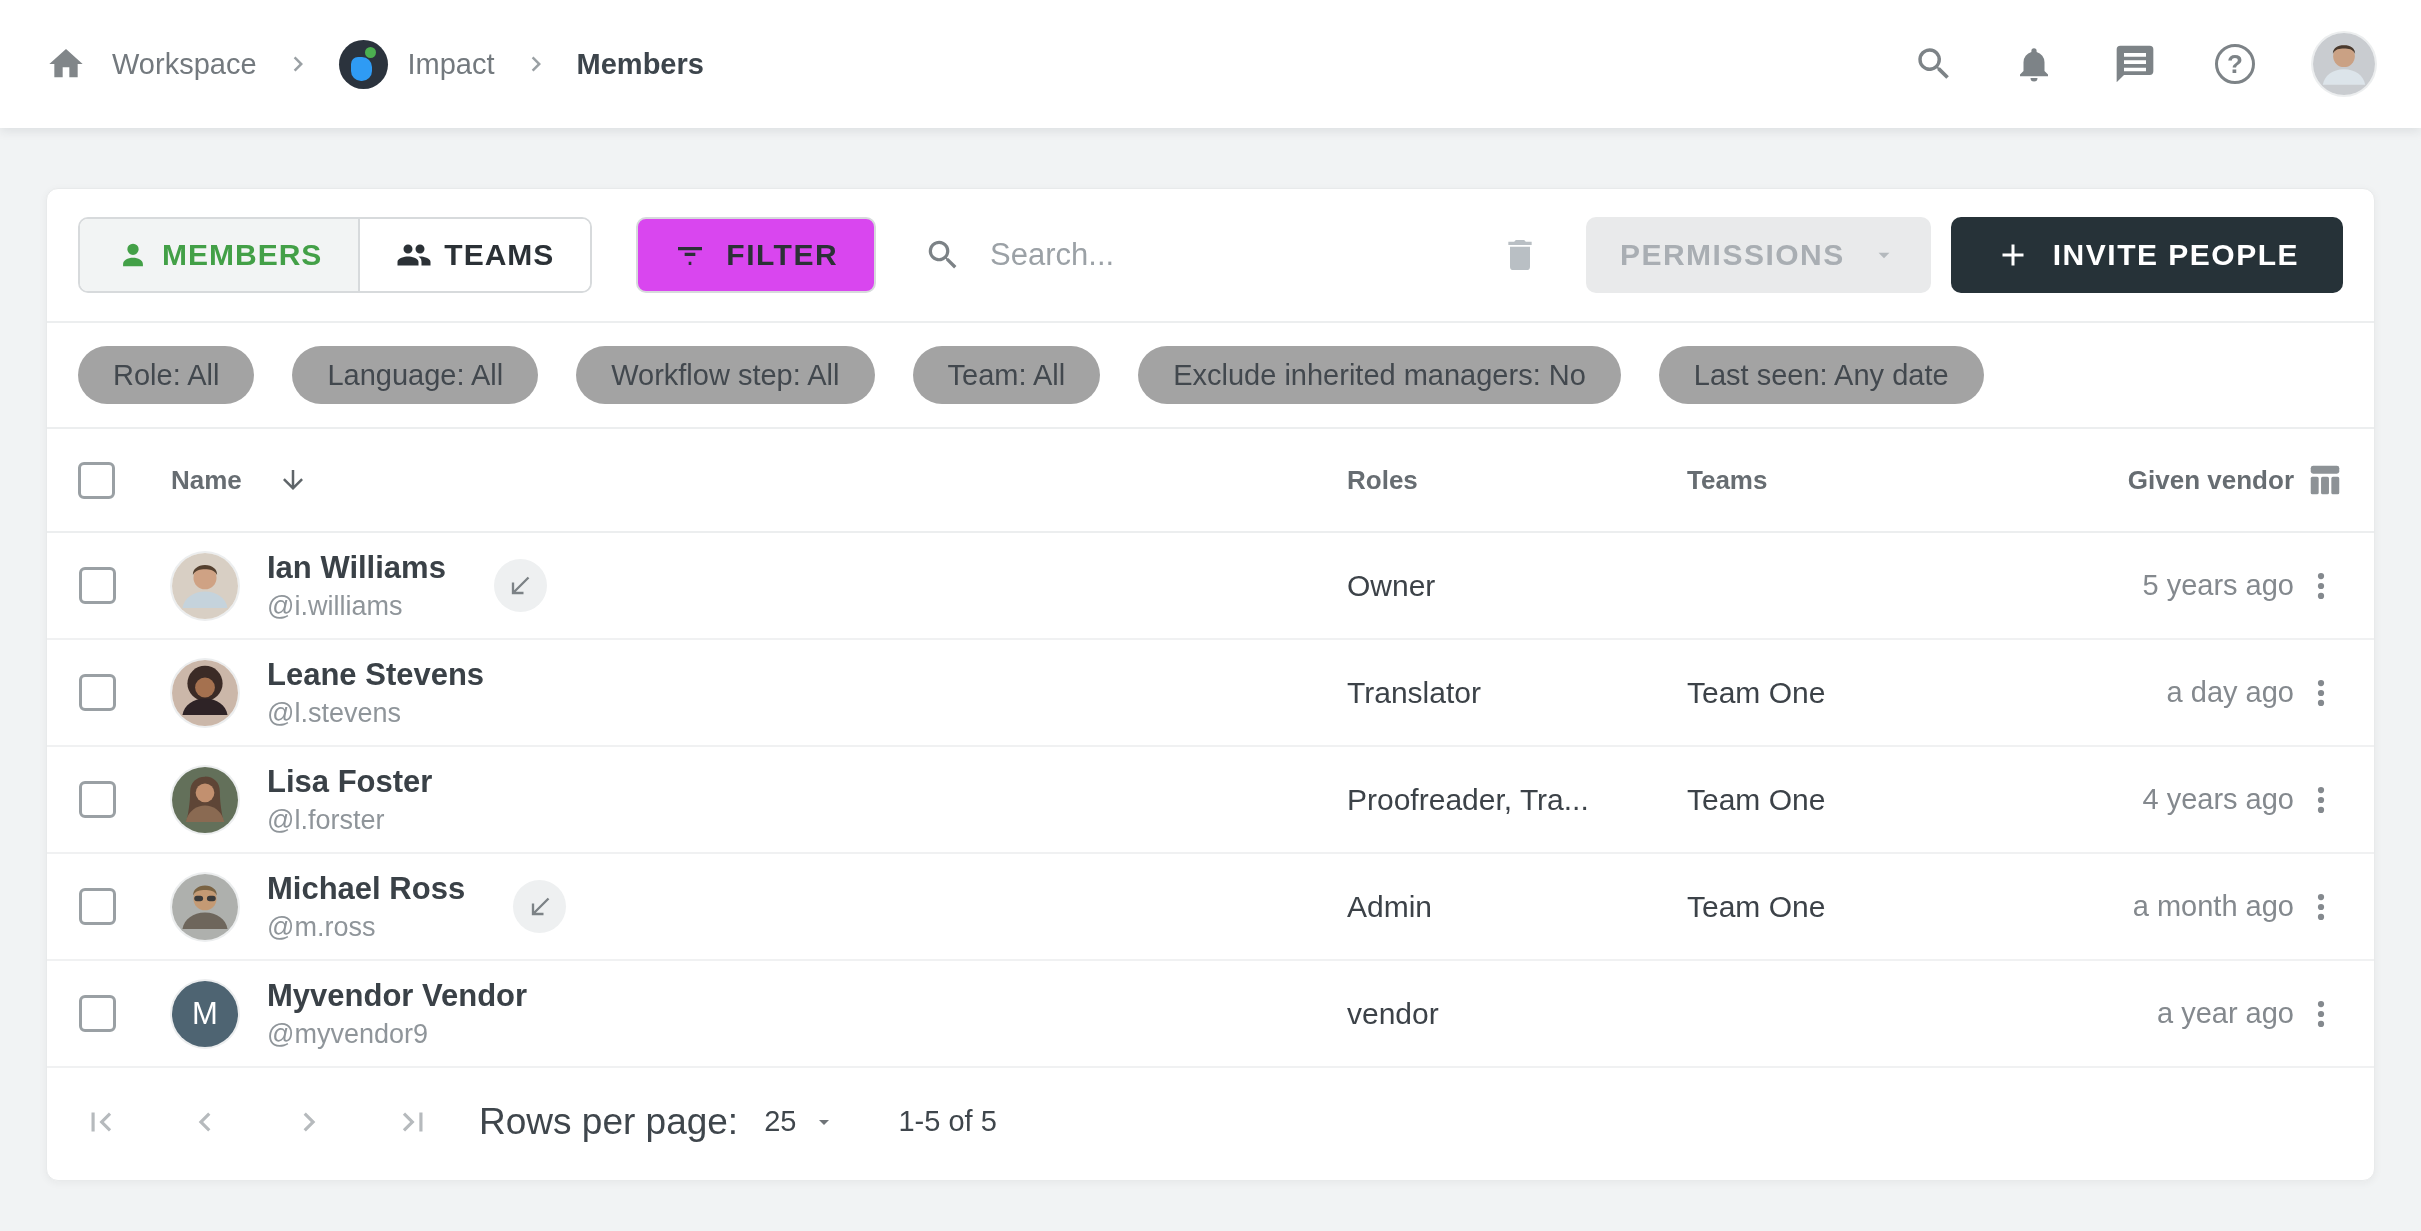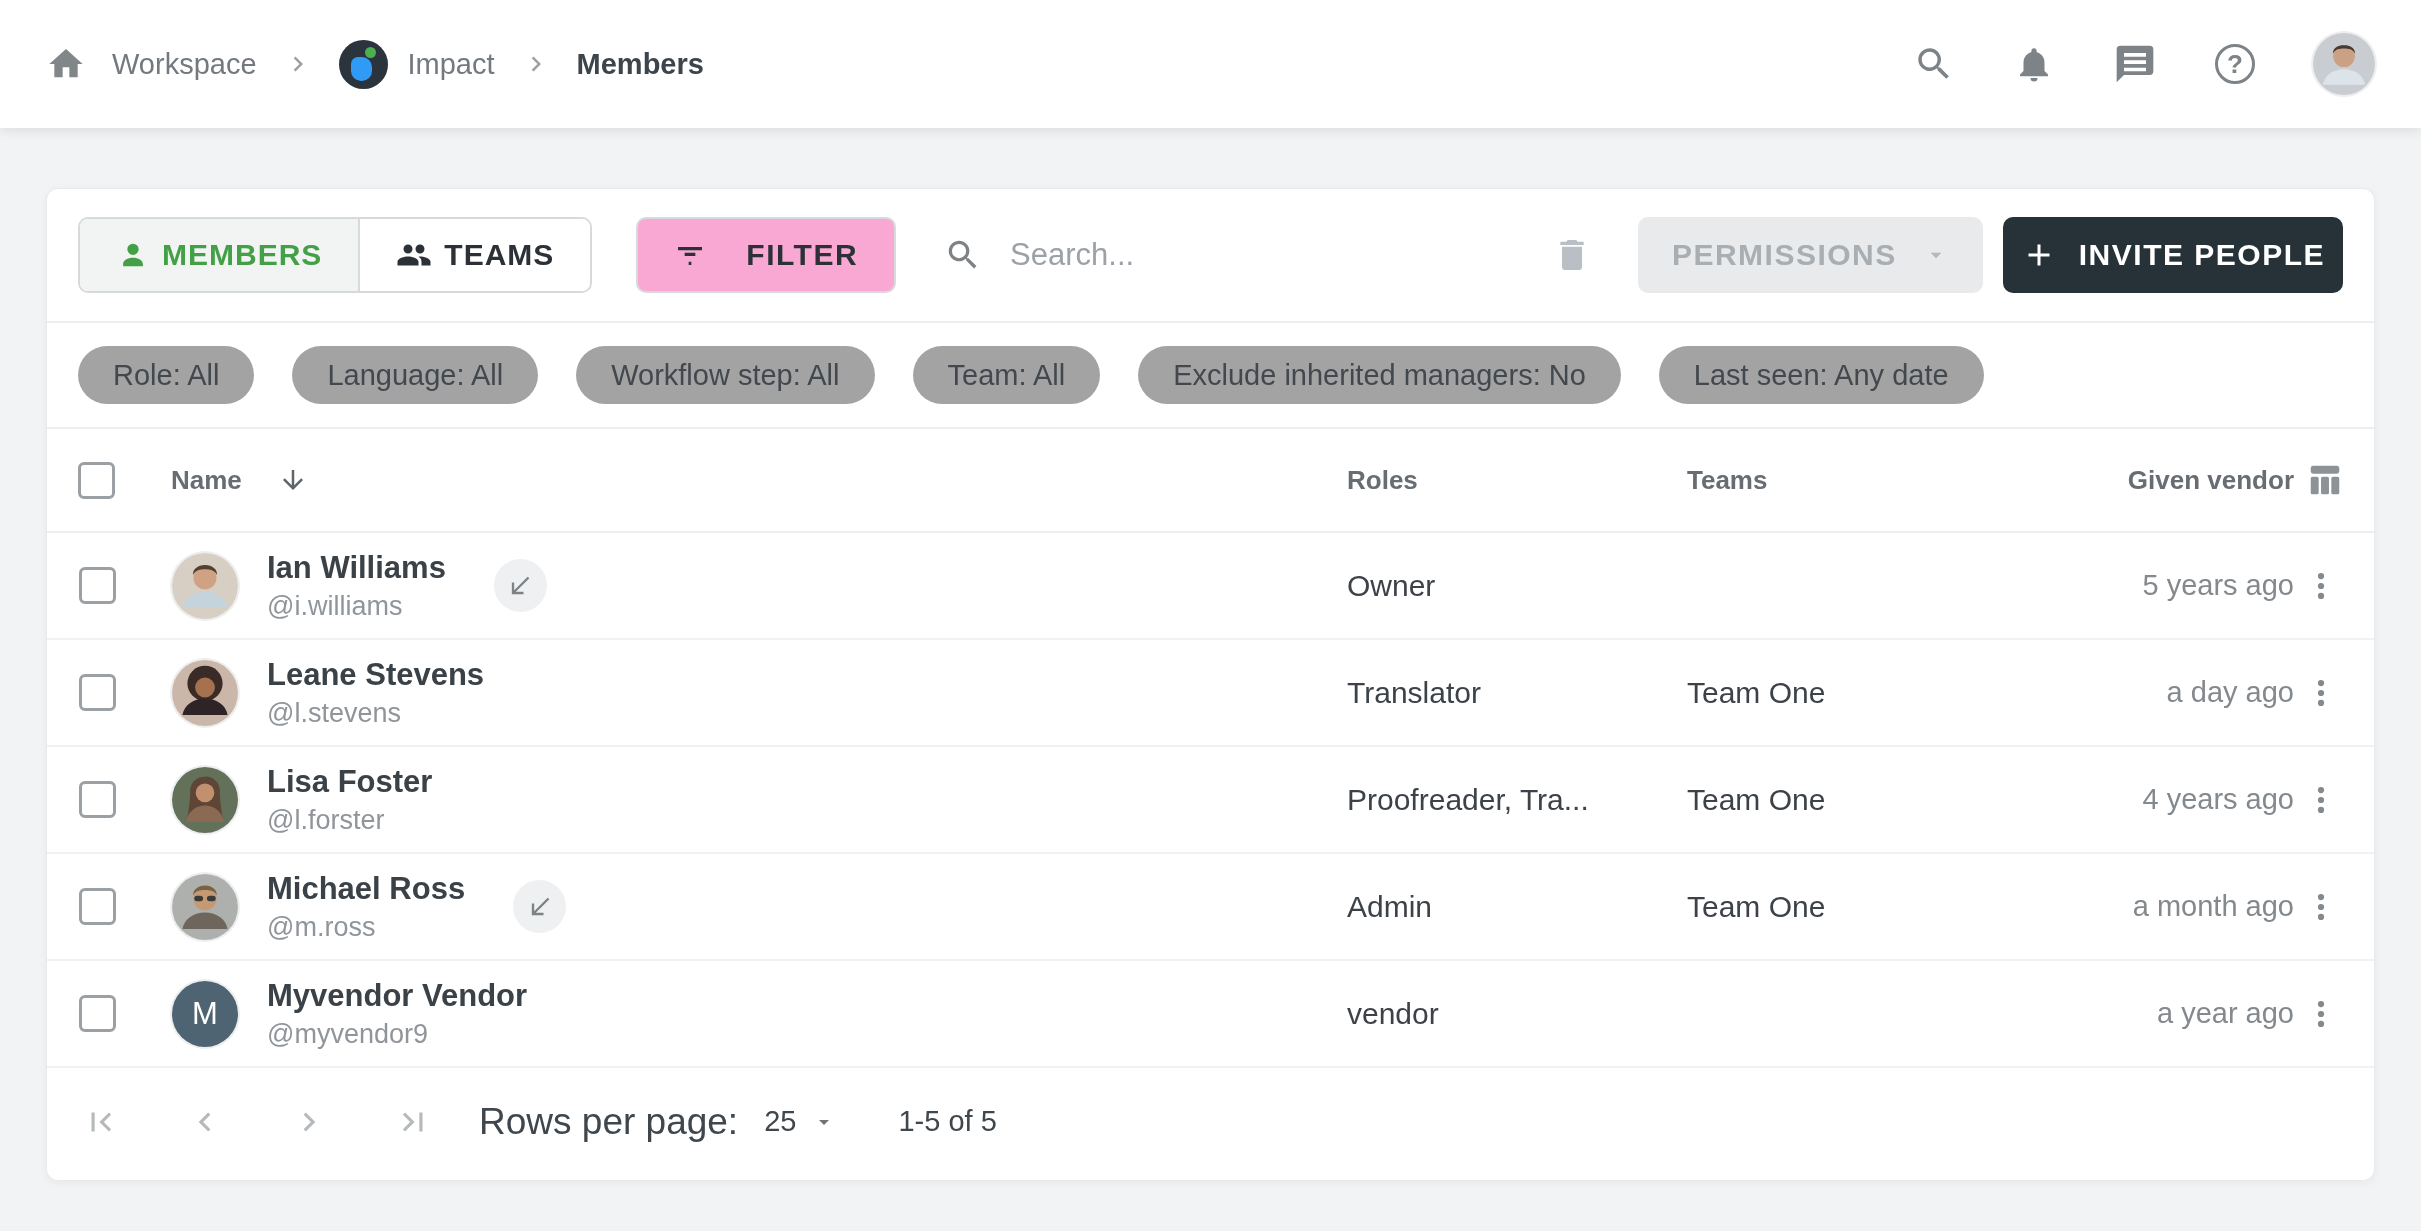--- a/index.html
+++ b/index.html
@@ -72,34 +72,34 @@
     font-family:inherit;
   }
   .seg-btn.active { background:#f2f4f4; color:#43a047; }
   .seg-btn + .seg-btn { border-left:2px solid #d7dadc; }
   .btn {
     display:flex; align-items:center; border-radius:10px; height:76px;
     font-size:30px; font-weight:700; letter-spacing:1.5px; cursor:pointer;
     font-family:inherit; border:none;
   }
   .btn-filter {
-    margin-left:44px; padding:12px 36px; gap:40px;
-    background:#f9a8d4; border:2px solid #d7dadc; color:#2b3136;
+    margin-left:44px; padding:12px 36px; gap:20px;
+    background:#d946ef; border:2px solid #d7dadc; color:#2b3136;
   }
   .search-wrap { flex:1; display:flex; align-items:center; gap:28px; margin-left:48px; min-width:0; }
   .search-ic { color:#7c8286; }
   .search-input {
     border:none; outline:none; font-size:31px; color:#3c4348; flex:1;
     font-family:inherit; background:transparent;
   }
   .search-input::placeholder { color:#9ba1a6; }
   .trash-btn { color:#b9bfc4; margin:0 46px 0 20px; cursor:pointer; }
   .btn-permissions { background:#e9eaeb; color:#a9aeb3; padding:0 34px; gap:26px; cursor:default; }
   .btn-permissions .caret { color:#b4b9bd; }
-  .btn-invite { background:#263238; color:#fff; padding:0 18px; gap:22px; margin-left:20px; }
+  .btn-invite { background:#263238; color:#fff; padding:0 44px; gap:22px; margin-left:20px; }
 
   
   .chips {
     display:flex; align-items:center; gap:38px; padding:23px 31px;
     border-bottom:2px solid #eceeef; flex:none;
   }
   .chip {
     background:#a3a3a3; border-radius:999px; height:58px; display:flex;
     align-items:center; padding:0 35px; font-size:29px; color:#42484e;
     cursor:pointer; white-space:nowrap;

